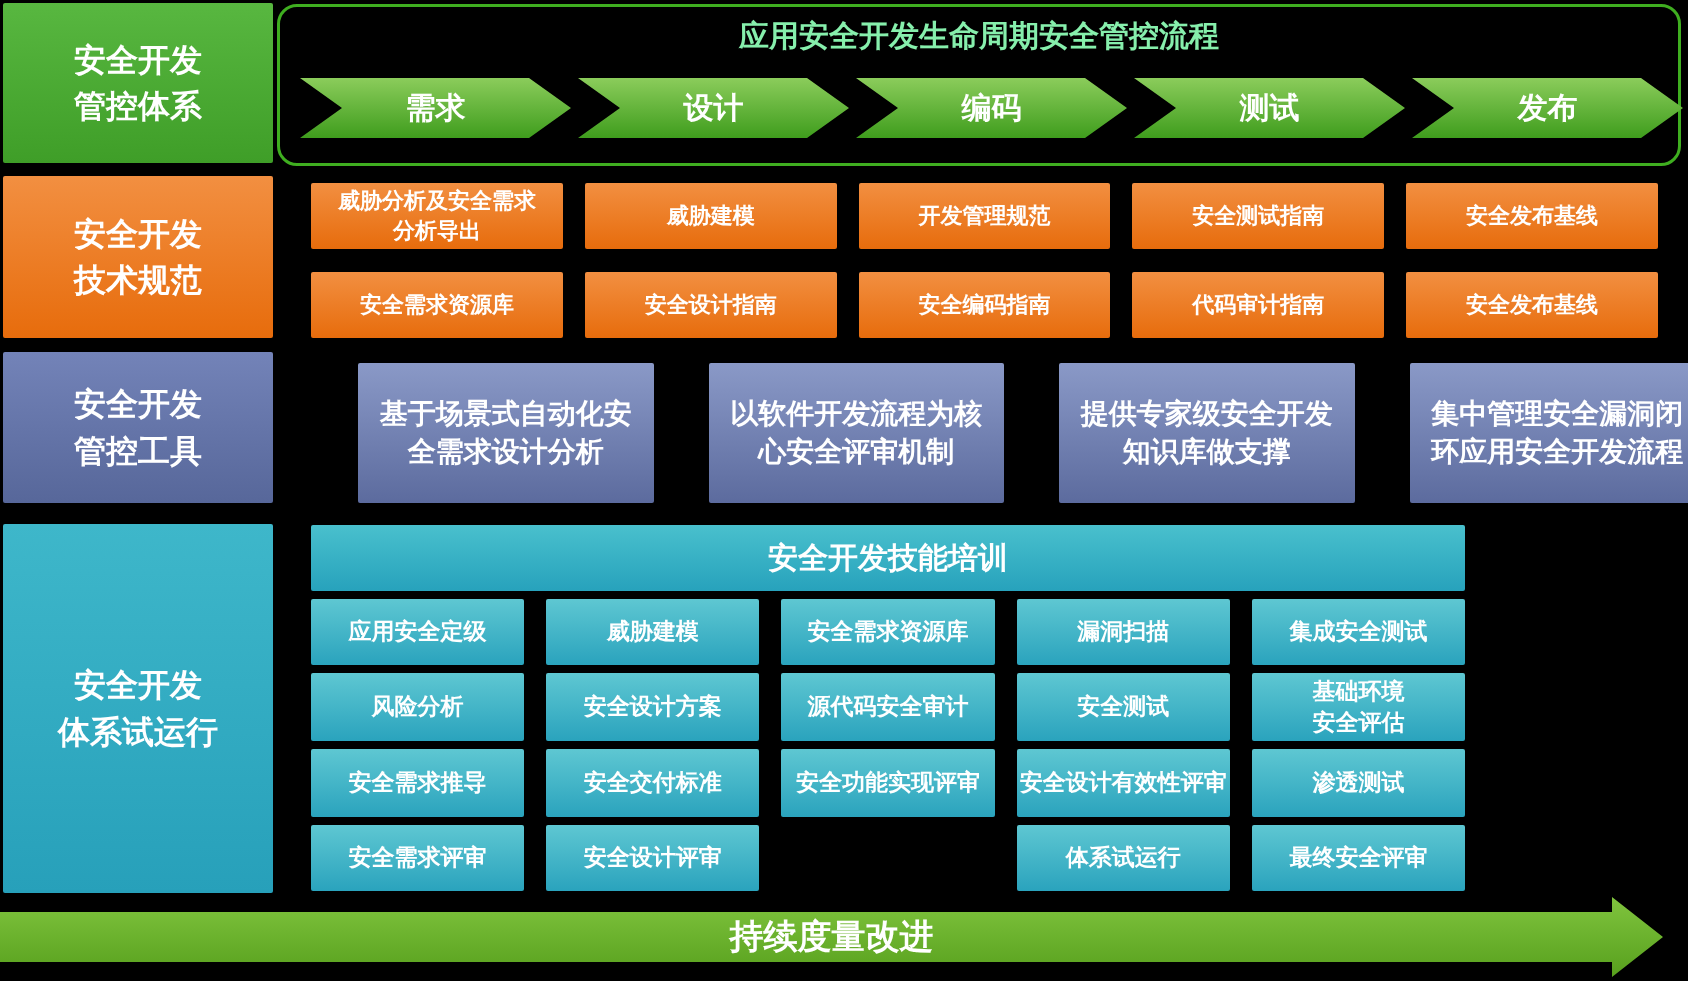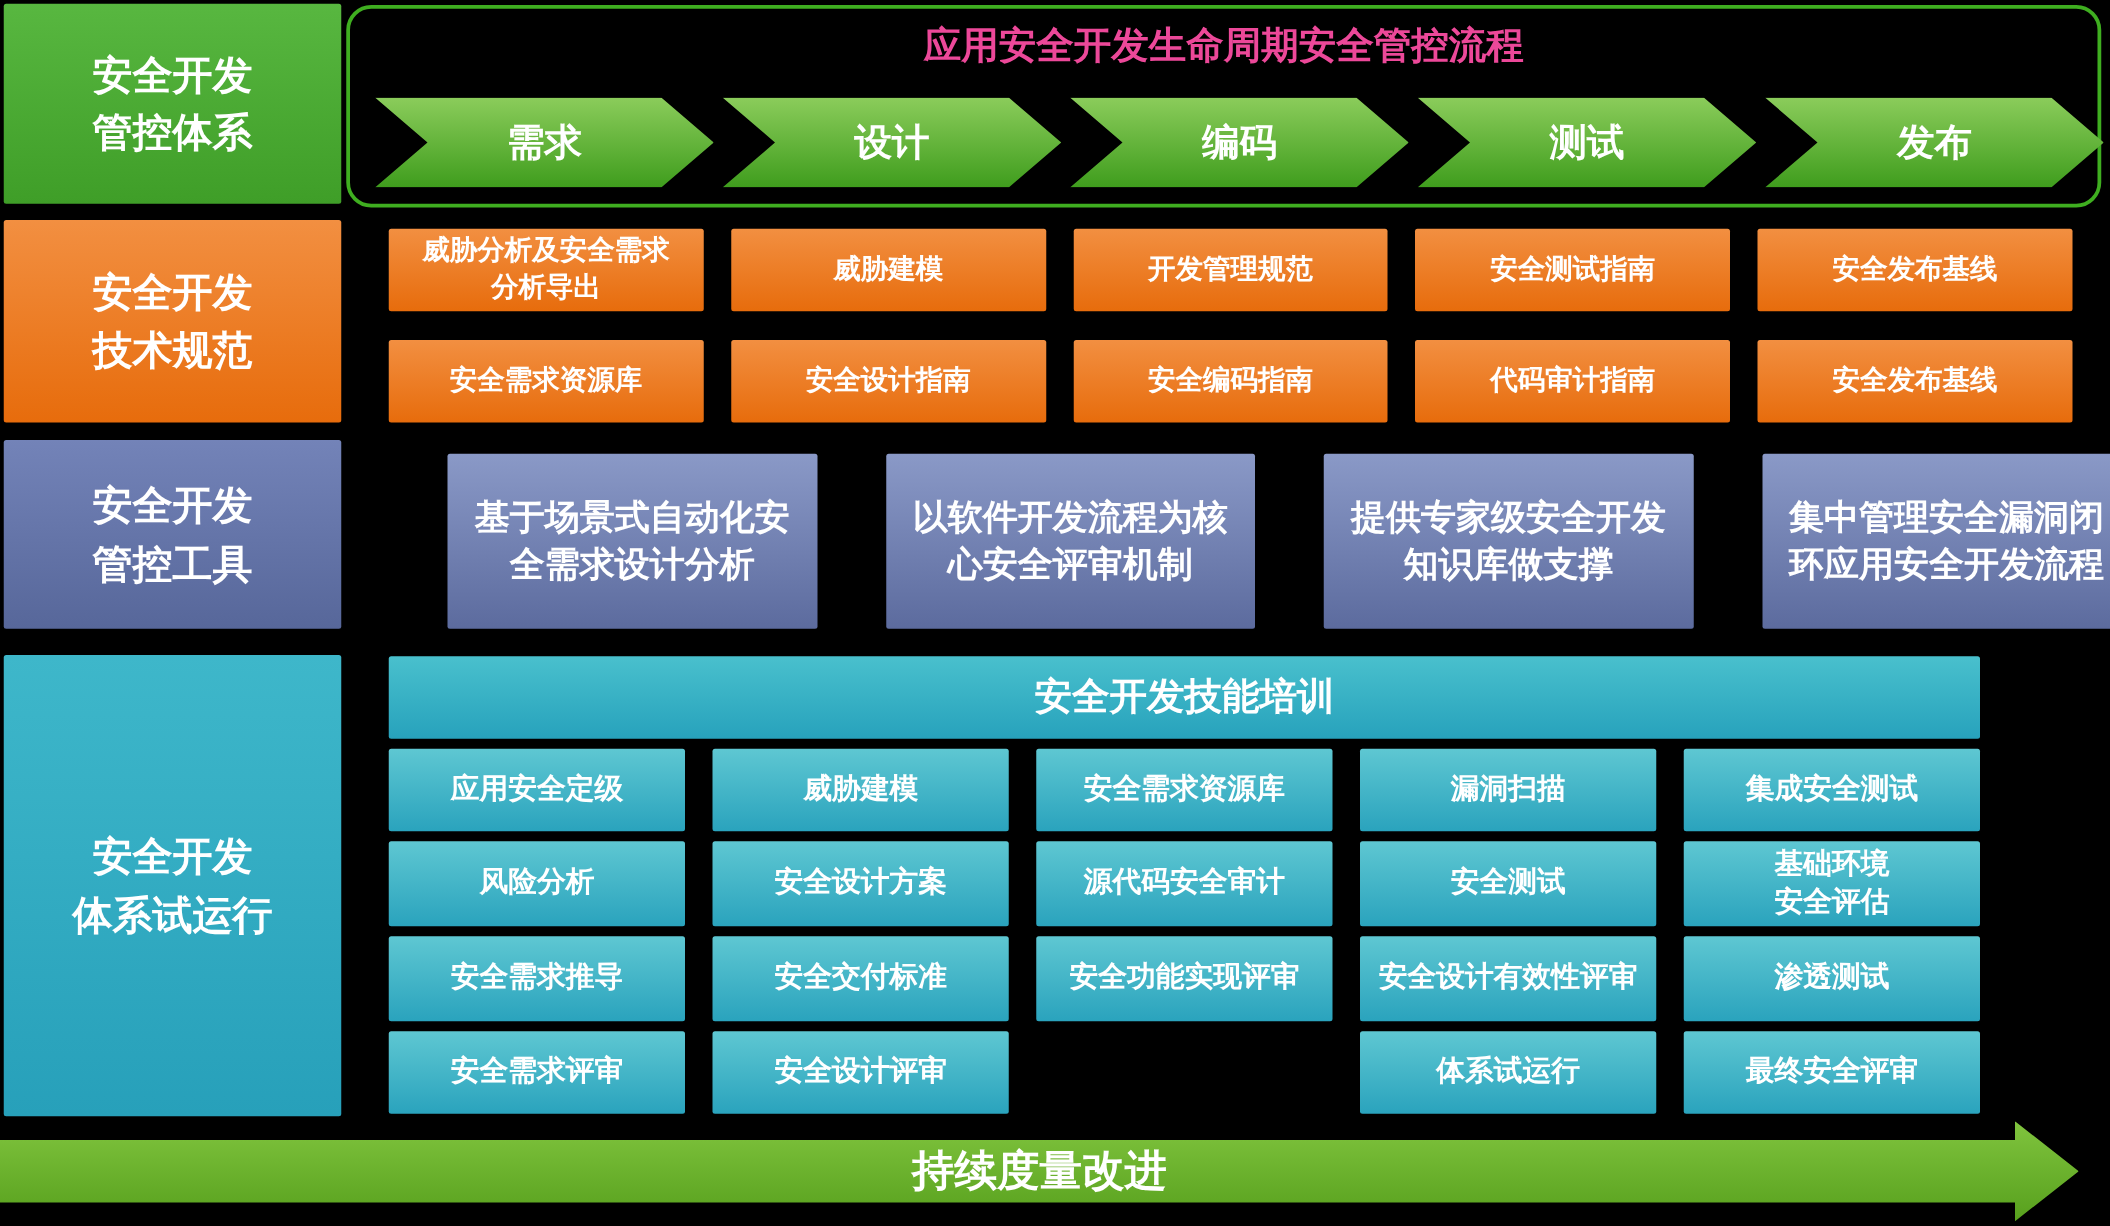--- a/index.html
+++ b/index.html
@@ -19,32 +19,32 @@
   .grad-orange{background:linear-gradient(180deg,#f28f41 0%,#e76c0c 100%);}
   .grad-blue-label{background:linear-gradient(180deg,#7383b8 0%,#57679a 100%);}
   .grad-blue{background:linear-gradient(180deg,#8a99c7 0%,#5c6b9e 100%);}
   .grad-teal-label{background:linear-gradient(180deg,#3eb7ca 0%,#27a0ba 100%);}
   .grad-teal{background:linear-gradient(180deg,#5ec7d2 0%,#2aa3bd 100%);}
   .grad-teal-header{background:linear-gradient(180deg,#49c0cd 0%,#27a2bc 100%);}
   .grad-chevron{background:linear-gradient(180deg,#8bcc5b 0%,#3f9d1d 100%);}
   .grad-footer{background:linear-gradient(180deg,#80c43e 0%,#57a01d 100%);}
   
   .top-frame{left:277px;top:4px;width:1404px;height:162px;border:3px solid #3fae20;border-radius:20px;background:transparent;}
-  .top-title{left:277px;top:16px;width:1404px;text-align:center;font-size:30px;color:#ec4899;}
-  .chevron-row{left:300px;top:78px;width:1383px;height:72px;display:flex;gap:7px;}
+  .top-title{left:277px;top:16px;width:1404px;text-align:center;font-size:30px;color:#86efac;}
+  .chevron-row{left:300px;top:78px;width:1383px;height:60px;display:flex;gap:7px;}
   .chevron{
     flex:1;display:flex;align-items:center;justify-content:center;font-size:30px;
     clip-path:polygon(0 0,calc(100% - 42px) 0,100% 50%,calc(100% - 42px) 100%,0 100%,42px 50%);
   }
   
   .spec-grid{left:311px;top:183px;width:1347px;display:grid;grid-template-columns:repeat(5,1fr);grid-template-rows:66px 66px;column-gap:22px;row-gap:23px;}
   .spec-cell{font-size:22px;border-radius:2px;}
   .tools-grid{left:311px;top:363px;width:1347px;display:grid;grid-template-columns:repeat(4,1fr);grid-template-rows:140px;column-gap:55px;margin-left:47px;}
   .tool-cell{font-size:28px;border-radius:2px;}
-  .trial-grid{left:311px;top:525px;width:1273px;display:grid;grid-template-columns:repeat(5,1fr);grid-template-rows:66px 66px 68px 68px 66px;column-gap:22px;row-gap:8px;}
+  .trial-grid{left:311px;top:525px;width:1154px;display:grid;grid-template-columns:repeat(5,1fr);grid-template-rows:66px 66px 68px 68px 66px;column-gap:22px;row-gap:8px;}
   .trial-header{grid-column:1 / -1;font-size:30px;border-radius:2px;}
   .trial-cell{font-size:23px;border-radius:2px;}
   .empty-cell{background:none;}
   
   .footer-arrow{
     left:0;top:897px;width:1663px;height:80px;
     display:flex;align-items:center;justify-content:center;
     font-size:34px;
     clip-path:polygon(0 15px,1612px 15px,1612px 0,100% 40px,1612px 80px,1612px 65px,0 65px);
   }

